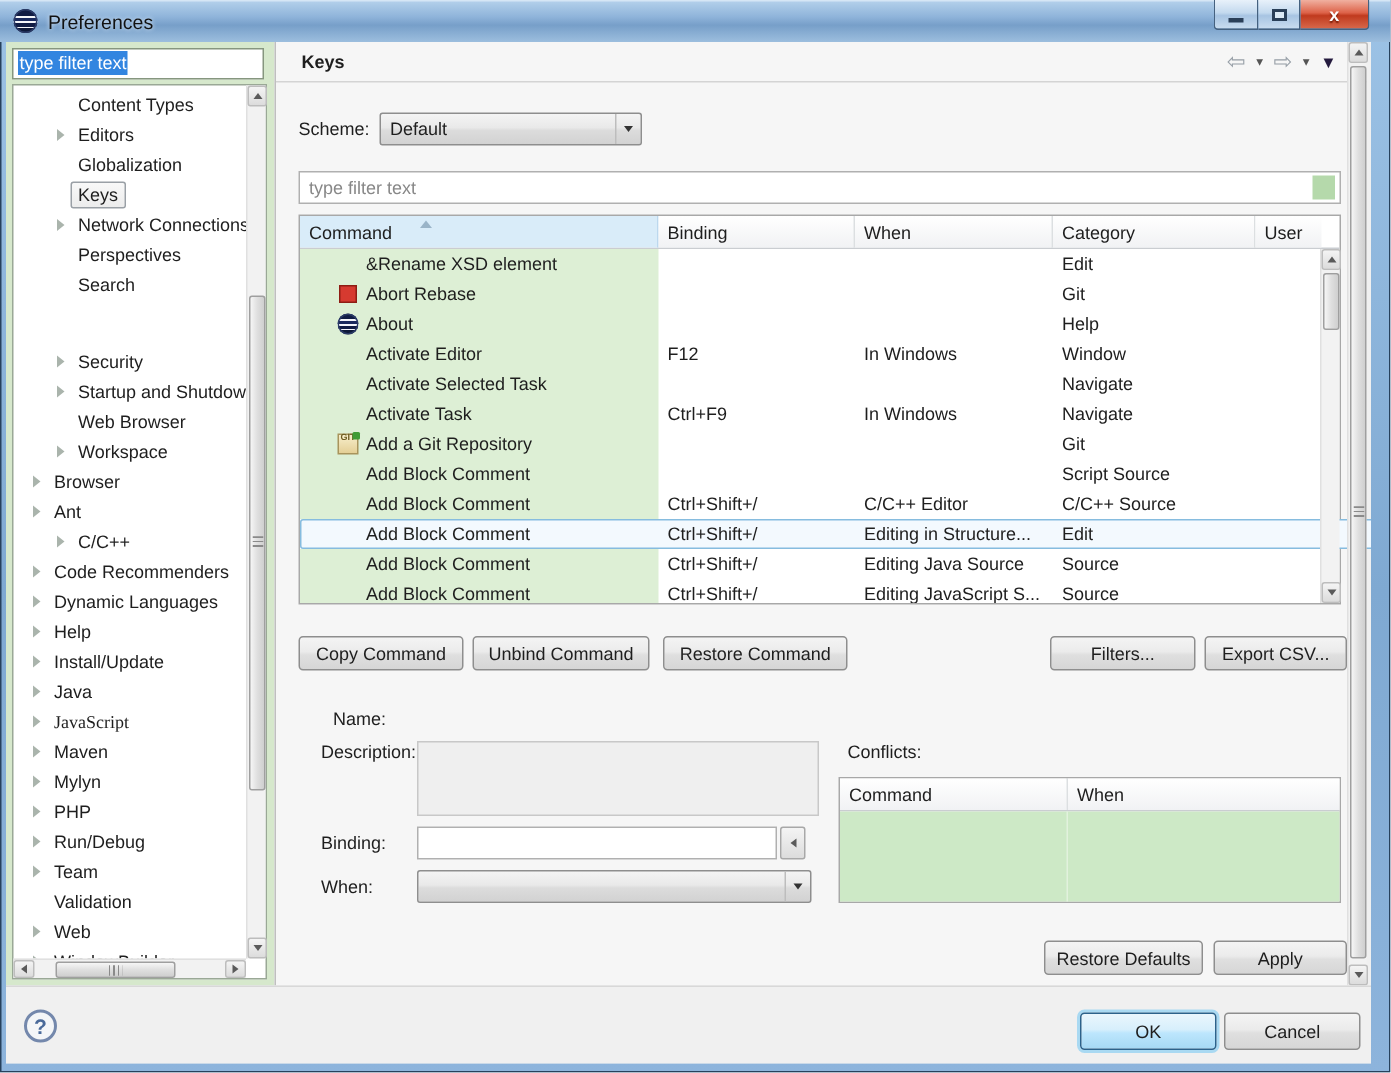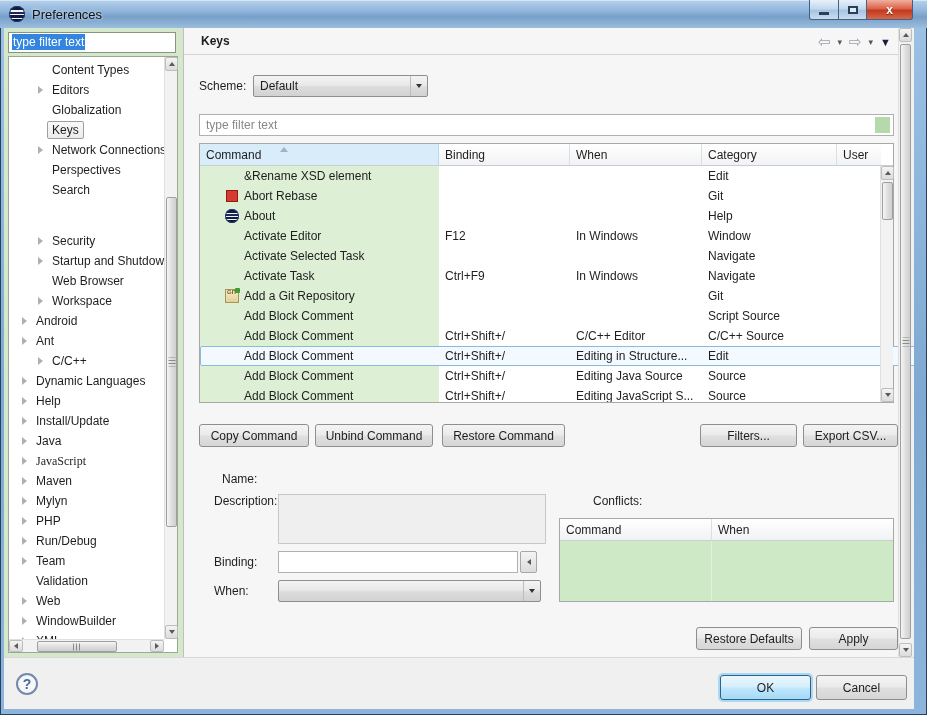--- a/index.html
+++ b/index.html
@@ -222,33 +222,39 @@
             <div class="tree-item" style="padding-left: 24px;">
               <span class="tw">
                 <span class="tri-e"></span>
               </span>
               <span class="tlabel">Workspace</span>
             </div>
             <div class="tree-item" style="padding-left: 8px;">
               <span class="tw">
                 <span class="tri-e"></span>
               </span>
-              <span class="tlabel">Android</span>
+              <span class="tlabel">Browser</span>
             </div>
             <div class="tree-item" style="padding-left: 8px;">
               <span class="tw">
                 <span class="tri-e"></span>
               </span>
               <span class="tlabel">Ant</span>
             </div>
             <div class="tree-item" style="padding-left: 24px;">
               <span class="tw">
                 <span class="tri-e"></span>
               </span>
               <span class="tlabel">C/C++</span>
+            </div>
+            <div class="tree-item" style="padding-left: 8px;">
+              <span class="tw">
+                <span class="tri-e"></span>
+              </span>
+              <span class="tlabel">Code Recommenders</span>
             </div>
             <div class="tree-item" style="padding-left: 8px;">
               <span class="tw">
                 <span class="tri-e"></span>
               </span>
               <span class="tlabel">Dynamic Languages</span>
             </div>
             <div class="tree-item" style="padding-left: 8px;">
               <span class="tw">
                 <span class="tri-e"></span>
@@ -540,21 +546,21 @@
       <div class="btn" style="left:15px; top:396px; width:110px;">Copy Command</div>
       <div class="btn" style="left:131px; top:396px; width:118px;">Unbind Command</div>
       <div class="btn" style="left:258px; top:396px; width:123px;">Restore Command</div>
       <div class="btn" style="left:516px; top:396px; width:97px;">Filters...</div>
       <div class="btn" style="left:619px; top:396px; width:95px;">Export CSV...</div>
 
       <div class="field-label" style="left:38px; top:440px;">Name:</div>
       <div class="field-label" style="left:30px; top:462px;">Description:</div>
       <div class="desc-box"></div>
 
-      <div class="field-label" style="left:381px; top:462px;margin-left:28px;">Conflicts:</div>
+      <div class="field-label" style="left:381px; top:462px;">Conflicts:</div>
       <div class="conflicts">
         <div class="cf-header">
           <div class="cf-h cf-command">Command</div>
           <div class="cf-h cf-when">When</div>
         </div>
         <div class="cf-body">
             <div class="cf-c1"></div>
           </div>
       </div>
 

